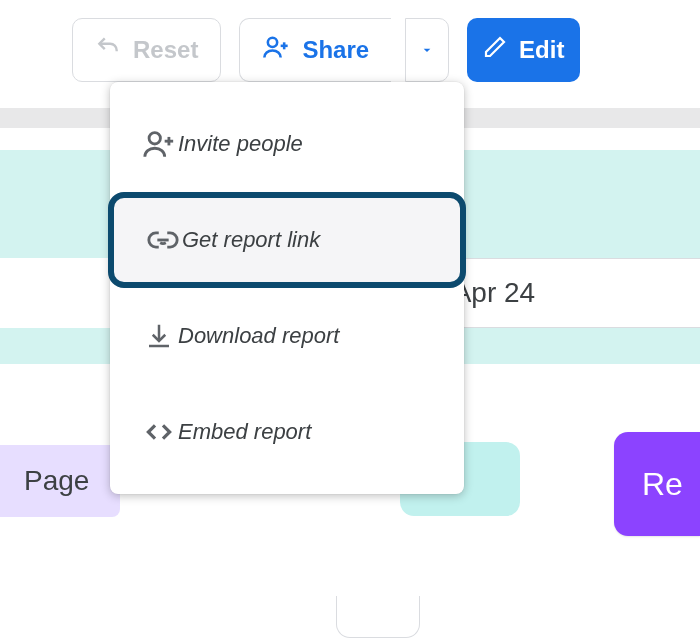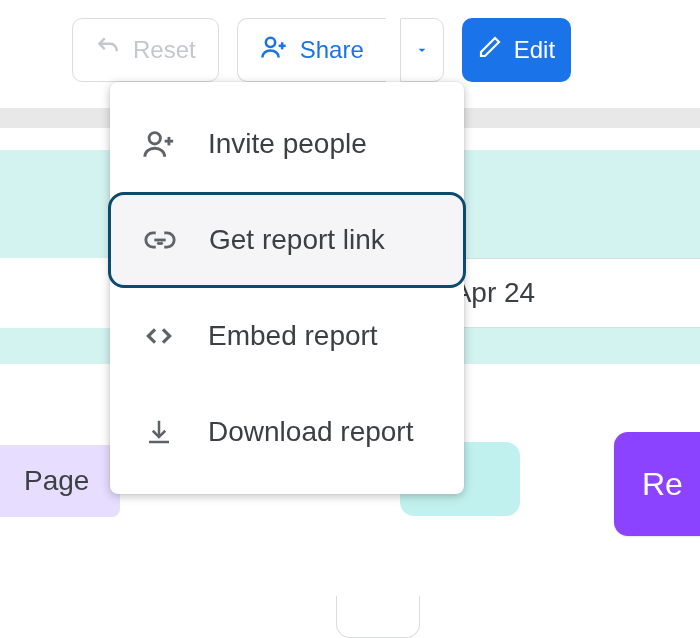--- a/index.html
+++ b/index.html
@@ -12,21 +12,21 @@
     height: 90px;
   }
   .btn {
     display: inline-flex;
     align-items: center;
     justify-content: center;
     gap: 12px;
     height: 64px;
     border-radius: 10px;
     font-size: 24px;
-    font-weight: 400;
+    font-weight: 700;
     cursor: pointer;
     padding: 0 22px;
     border: 1.5px solid #dadce0;
     background: #fff;
   }
   .btn-reset { color: #c4c7cb; }
   .btn-reset svg { color: #c4c7cb; }
   .share-group { display: flex; gap: 14px; }
   .btn-share {
     color: #1a73e8;
@@ -130,37 +130,37 @@
     left: 110px;
     width: 354px;
     background: #fff;
     border-radius: 8px;
     box-shadow: 0 2px 10px rgba(0,0,0,0.25), 0 0 0 0.5px rgba(0,0,0,0.05);
     padding: 14px 0;
   }
   .menu-item {
     display: flex;
     align-items: center;
-    gap: 30px;
     height: 96px;
     padding: 0 30px;
-    font-size: 28px;
+    font-size: 22px;
     color: #3c4043;
     cursor: pointer;
+    font-style: italic;
   }
   .menu-item .icon-slot {
     width: 38px;
     display: flex;
     align-items: center;
     justify-content: center;
     color: #5f6368;
   }
   .menu-item.highlight {
     background: #f5f5f7;
-    border: 3px solid #0c4a6e;
+    border: 6px solid #0c4a6e;
     border-radius: 16px;
     margin: 0 -2px;
     height: 96px;
   }
   .tab-stub {
     position: absolute;
     top: 596px;
     left: 336px;
     width: 84px;
     height: 42px;
@@ -253,32 +253,32 @@
           <path d="M9 17H7a5 5 0 0 1 0-10h2"></path>
           <path d="M15 7h2a5 5 0 0 1 0 10h-2"></path>
           <path d="M8 12h8"></path>
         </svg>
     </span>
     <span>Get report link</span>
   </div>
 
   <div class="menu-item">
     <span class="icon-slot">
-      <svg width="32" height="32" viewBox="0 0 24 24" fill="none" stroke="currentColor" stroke-width="2.4">
-          <path d="M9 7l-5 5 5 5"></path>
-          <path d="M15 7l5 5-5 5"></path>
-        </svg>
-    </span>
-    <span>Embed report</span>
-  </div>
-
-  <div class="menu-item">
-    <span class="icon-slot">
       <svg width="30" height="30" viewBox="0 0 24 24" fill="none" stroke="currentColor" stroke-width="2">
           <path d="M12 3v12"></path>
           <path d="M7 11l5 5 5-5"></path>
           <path d="M4 20h16"></path>
         </svg>
     </span>
     <span>Download report</span>
   </div>
 
+  <div class="menu-item">
+    <span class="icon-slot">
+      <svg width="32" height="32" viewBox="0 0 24 24" fill="none" stroke="currentColor" stroke-width="2.4">
+          <path d="M9 7l-5 5 5 5"></path>
+          <path d="M15 7l5 5-5 5"></path>
+        </svg>
+    </span>
+    <span>Embed report</span>
+  </div>
+
 </div>
 
 </body></html>

